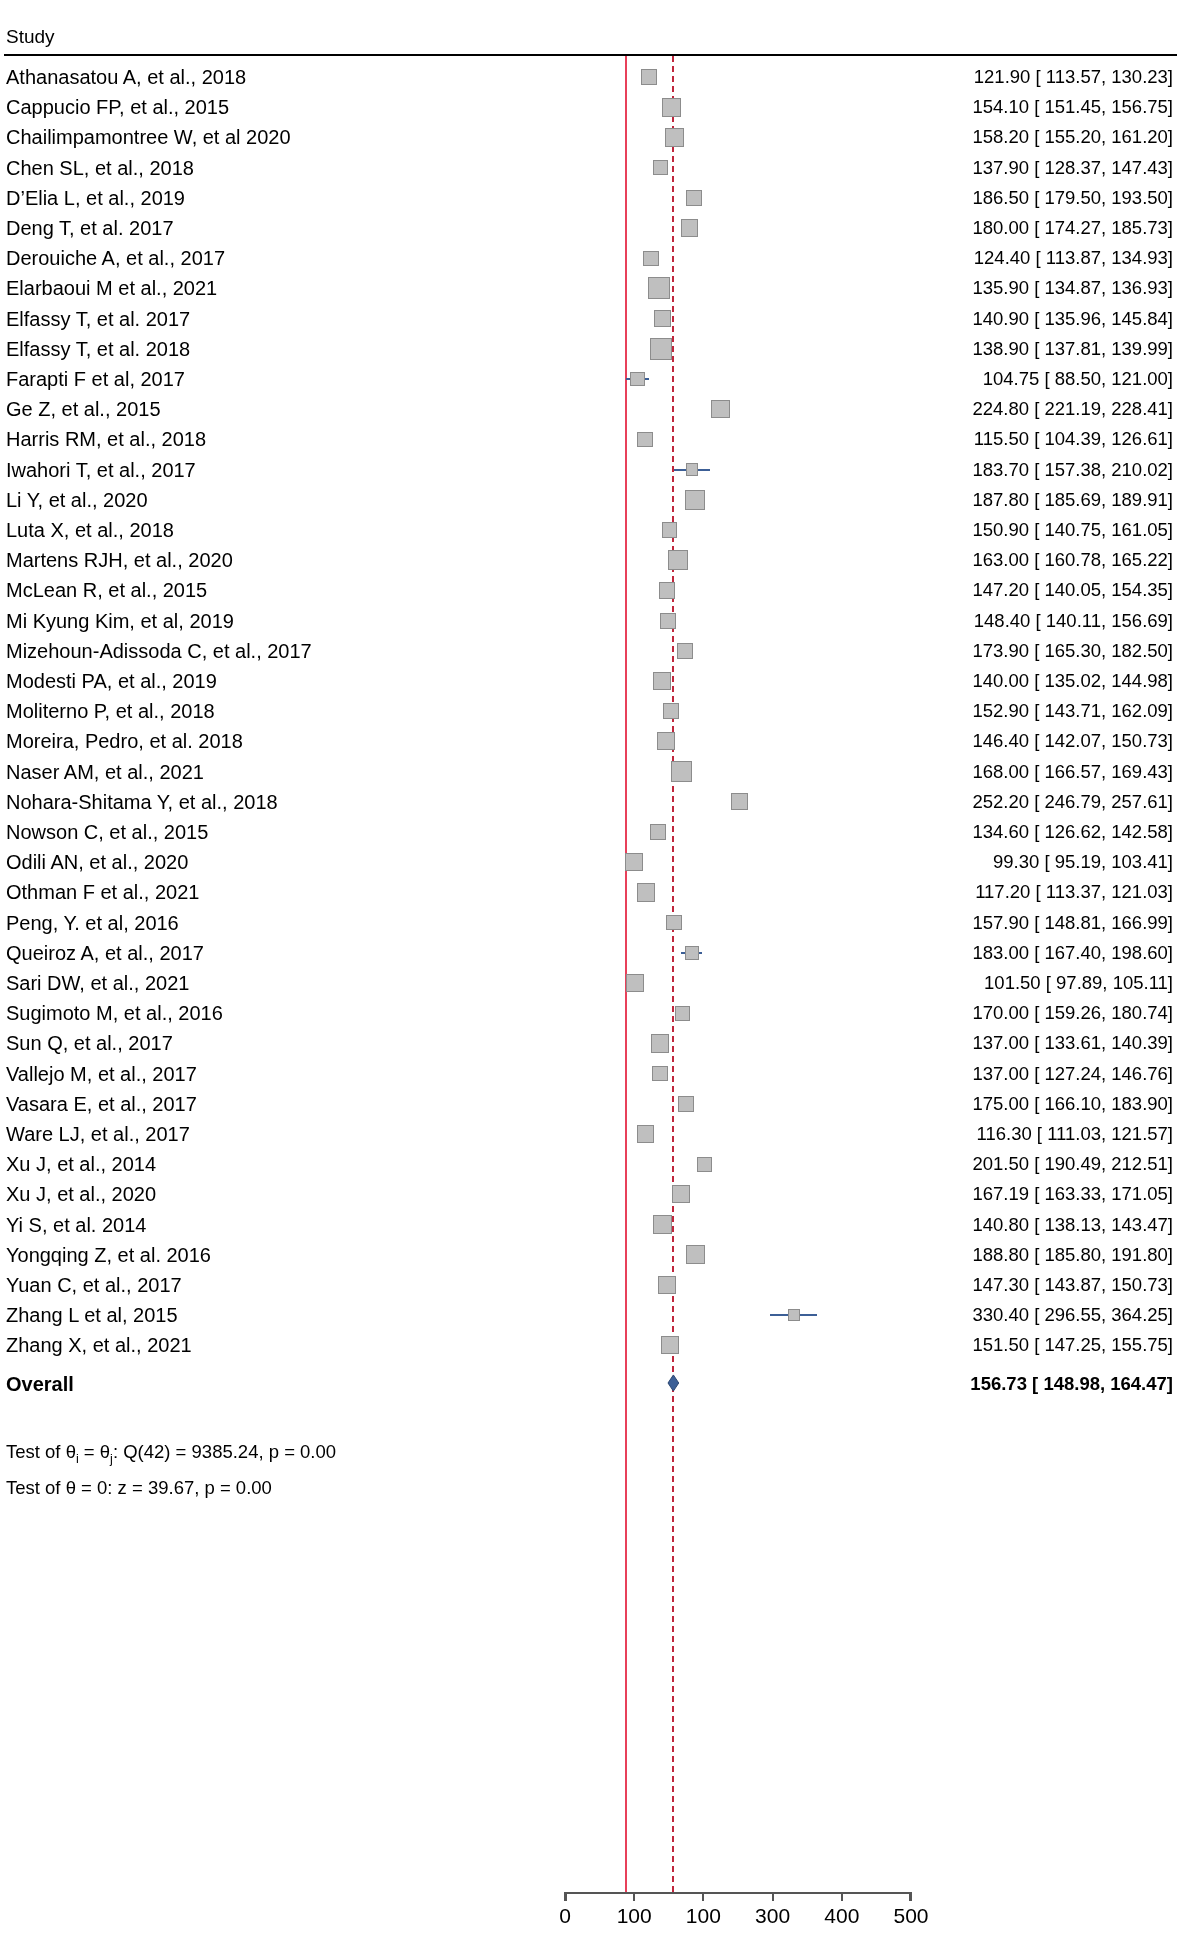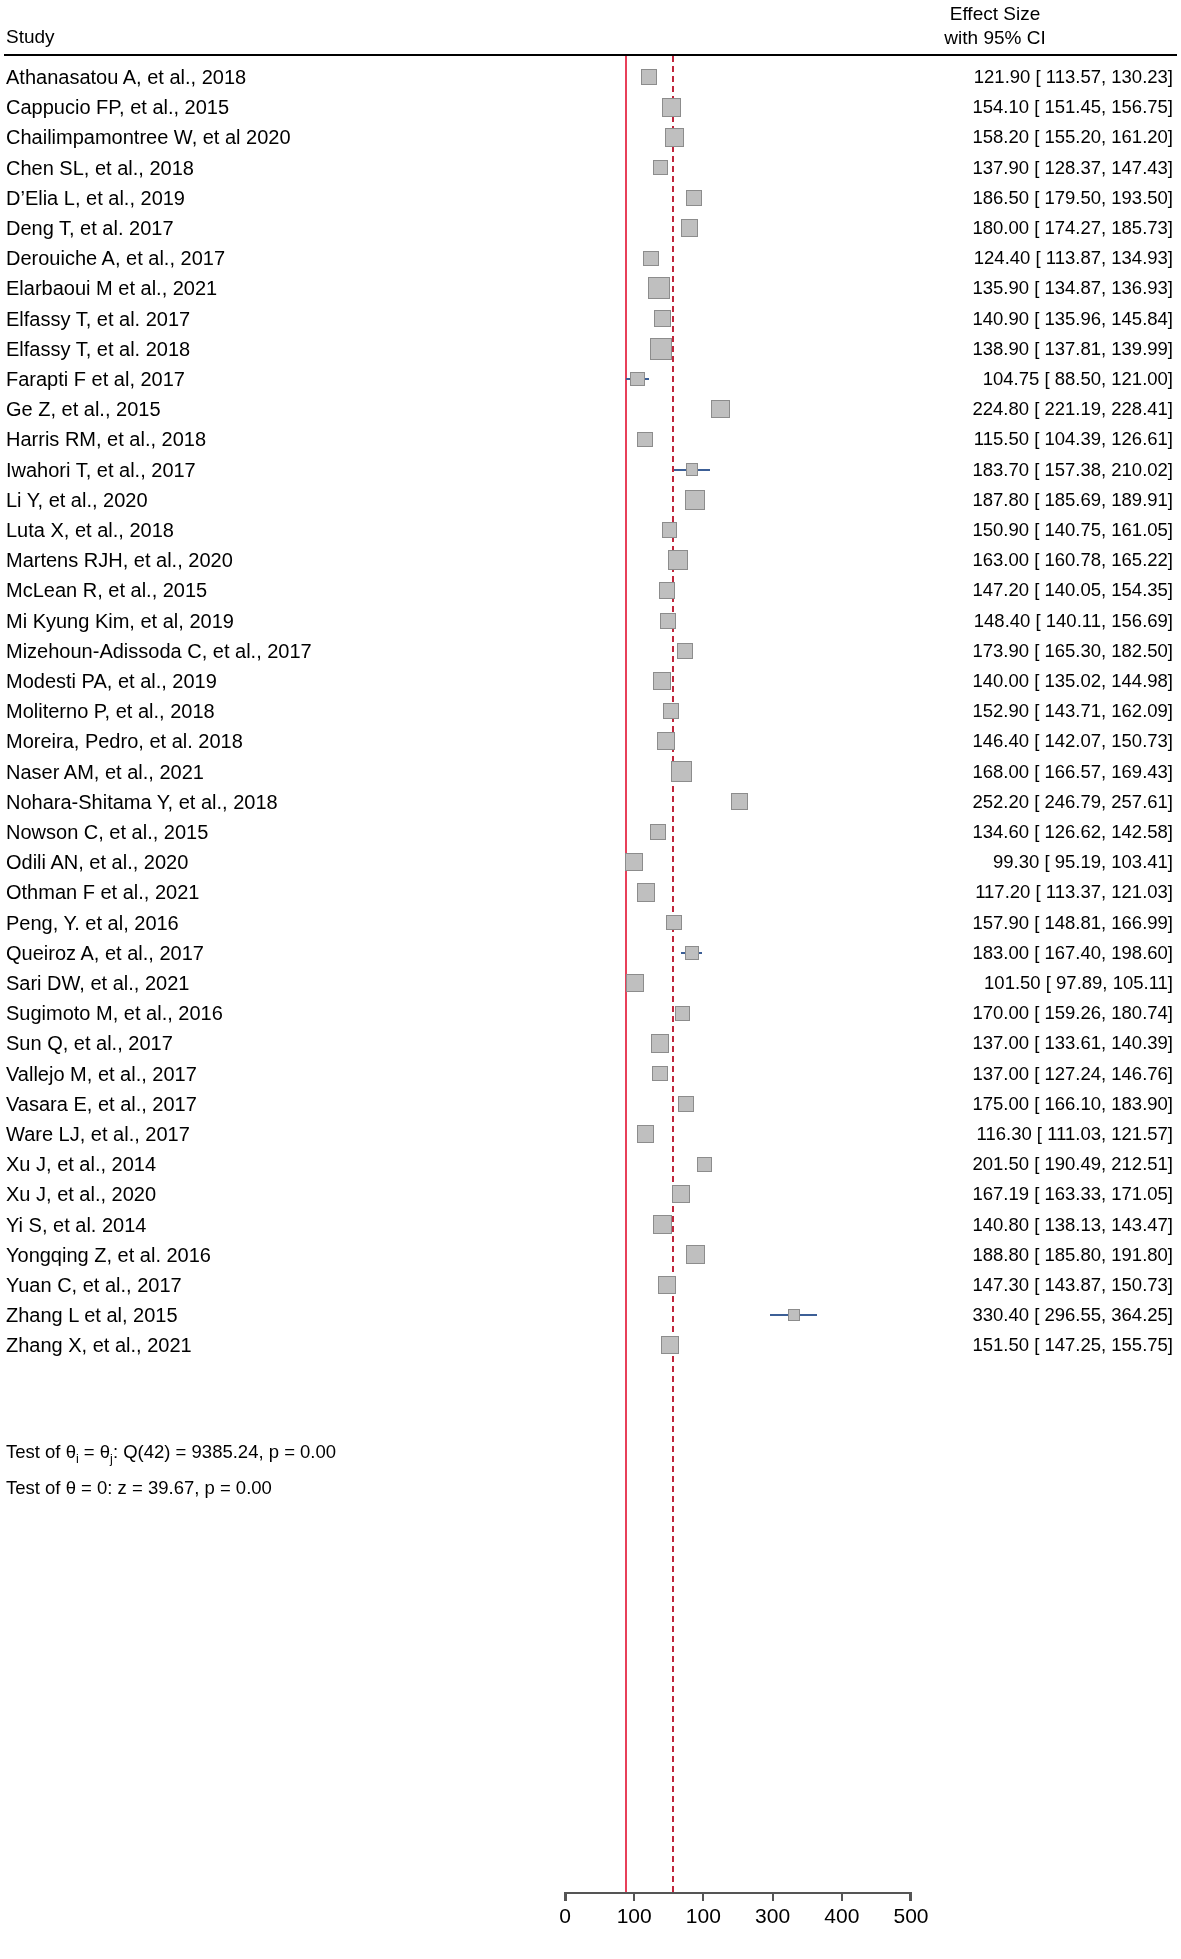--- a/index.html
+++ b/index.html
@@ -150,24 +150,20 @@
     transform: translateX(-50%);
     margin-top: 24px;
   }
 </style>
 </head>
 <body>
 
 <div id="plot">
 
   <div class="hdr-study">Study</div>
-  <div class="hdr-effect">
-    <div>Effect Size</div>
-    <div>with 95% CI</div>
-  </div>
   <div class="hdr-rule"></div>
 
   <div class="vline-solid" id="ref-solid" style="left: 624.896px; top: 56px; height: 1836px; background: rgb(232, 64, 90);"></div>
   <div class="vline-dashed" id="ref-dashed" style="left: 672.457px; top: 56px; height: 1836px; border-left-color: rgb(192, 38, 60);"></div>
 
   <div id="rows">
       <div class="row" style="top: 62px;">
         <div class="study">Athanasatou A, et al., 2018</div>
         <div class="ci-bar" style="left: 643.59px; width: 11.5287px; background: rgb(60, 95, 150);"></div>
         <div class="marker" style="width: 16.0147px; height: 16.0147px; left: 641.347px; top: 6.99266px; background: rgb(191, 191, 191); border-color: rgb(140, 140, 140);"></div>
@@ -420,20 +416,27 @@
         <div class="ci-text">330.40 [ 296.55,  364.25]</div>
       </div>
       <div class="row" style="top: 1330.4px;">
         <div class="study">Zhang X, et al., 2021</div>
         <div class="ci-bar" style="left: 666.897px; width: 5.882px; background: rgb(60, 95, 150);"></div>
         <div class="marker" style="width: 17.9416px; height: 17.9416px; left: 660.867px; top: 6.02922px; background: rgb(191, 191, 191); border-color: rgb(140, 140, 140);"></div>
         <div class="ci-text">151.50 [ 147.25,  155.75]</div>
       </div>
     </div>
 
+  <div class="row overall" id="overall-row" style="top: 1368.6px;">
+    <div class="study">Overall</div>
+    <div class="ci-text">156.73 [ 148.98,  164.47]</div>
+  <svg width="18.719079999999963" height="26" style="position: absolute; left: 664.094px; top: 1px;">
+        <polygon points="4,13 9.362999999999943,4.9399999999999995 14.719079999999963,13 9.362999999999943,21.060000000000002" fill="#3c5f96" stroke="#2b4670"></polygon>
+      </svg>
+    </div>
 
   <div class="stats" id="stat1" style="top: 1440.6px;">Test of θ<sub>i</sub> = θ<sub>j</sub>: Q(42) = 9385.24, p = 0.00</div>
   <div class="stats" id="stat2" style="top: 1476.6px;">Test of θ = 0: z = 39.67, p = 0.00</div>
 
   <div id="axis">
       <div class="axis-line" style="left: 565px; width: 346px; top: 1892px;"></div>
       <div class="axis-cap" style="left: 565px; top: 1892px;"></div>
       <div class="axis-cap" style="left: 909px; top: 1892px;"></div>
       <div class="axis-tick" style="left: 564px; top: 1892px;"></div>
       <div class="axis-tick-label" style="left: 565px; top: 1904px;">0</div>

